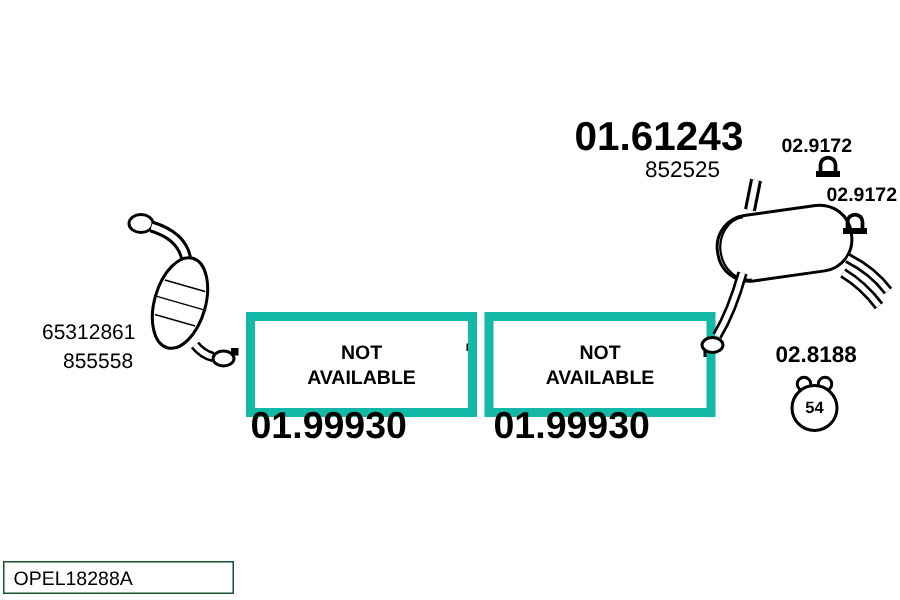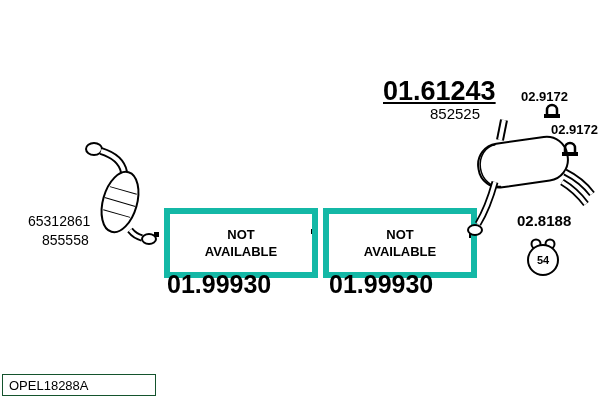--- a/index.html
+++ b/index.html
@@ -71,40 +71,40 @@
       <path d="M103,56 C115,62 124,70 130,78" stroke="#000" stroke-width="7" fill="none"></path>
       <path d="M103,56 C115,62 124,70 130,78" stroke="#fff" stroke-width="3.5" fill="none"></path>
       <path d="M100,66 C110,72 118,80 124,88" stroke="#000" stroke-width="7" fill="none"></path>
       <path d="M100,66 C110,72 118,80 124,88" stroke="#fff" stroke-width="3.5" fill="none"></path>
       <path d="M33,66 C28,84 22,98 16,108" stroke="#000" stroke-width="7" fill="none"></path>
       <path d="M33,66 C28,84 22,98 16,108" stroke="#fff" stroke-width="3.5" fill="none"></path>
       <ellipse cx="13" cy="114" rx="7" ry="5" fill="#fff" stroke="#000" stroke-width="2"></ellipse>
     </svg>
   </div>
 
-  <div class="abs partno-xl" style="left:383px;top:78px;text-decoration:underline;">01.61243</div>
+  <div class="abs partno-xl" style="left:383px;top:78px;">01.61243</div>
   <div class="abs ref" style="left:430px;top:106px;">852525</div>
 
   <div class="abs partno-sm" style="left:521px;top:90px;">02.9172</div>
   <div class="abs" style="left:543px;top:103px;">
     <svg width="18" height="16" viewBox="0 0 18 16">
       <path d="M4,12 V7 A5,5 0 0 1 14,7 V12" fill="none" stroke="#000" stroke-width="2.5"></path>
       <rect x="1" y="11" width="16" height="4" fill="#000"></rect>
     </svg>
   </div>
   <div class="abs partno-sm" style="left:551px;top:123px;">02.9172</div>
   <div class="abs" style="left:561px;top:141px;">
     <svg width="18" height="16" viewBox="0 0 18 16">
       <path d="M4,12 V7 A5,5 0 0 1 14,7 V12" fill="none" stroke="#000" stroke-width="2.5"></path>
       <rect x="1" y="11" width="16" height="4" fill="#000"></rect>
     </svg>
   </div>
 
-  <div class="abs" style="left:517px;top:212px;font-size:15px;font-weight:bold;white-space:nowrap;">02.8188</div>
-  <div class="abs" style="left:521px;top:236px;width:44px;height:44px;">
+  <div class="abs" style="left:517px;top:228px;font-size:15px;font-weight:bold;white-space:nowrap;">02.8188</div>
+  <div class="abs" style="left:521px;top:248px;width:44px;height:44px;">
     <svg width="44" height="44" viewBox="0 0 44 44">
       <circle cx="15" cy="8" r="4.5" fill="#fff" stroke="#000" stroke-width="2"></circle>
       <circle cx="29" cy="8" r="4.5" fill="#fff" stroke="#000" stroke-width="2"></circle>
       <circle cx="22" cy="24" r="15" fill="#fff" stroke="#000" stroke-width="2"></circle>
     </svg>
     <span class="mount-num">54</span>
   </div>
 
   <div class="abs footer-box" style="left:2px;top:374px;">
     <span>OPEL18288A</span>

